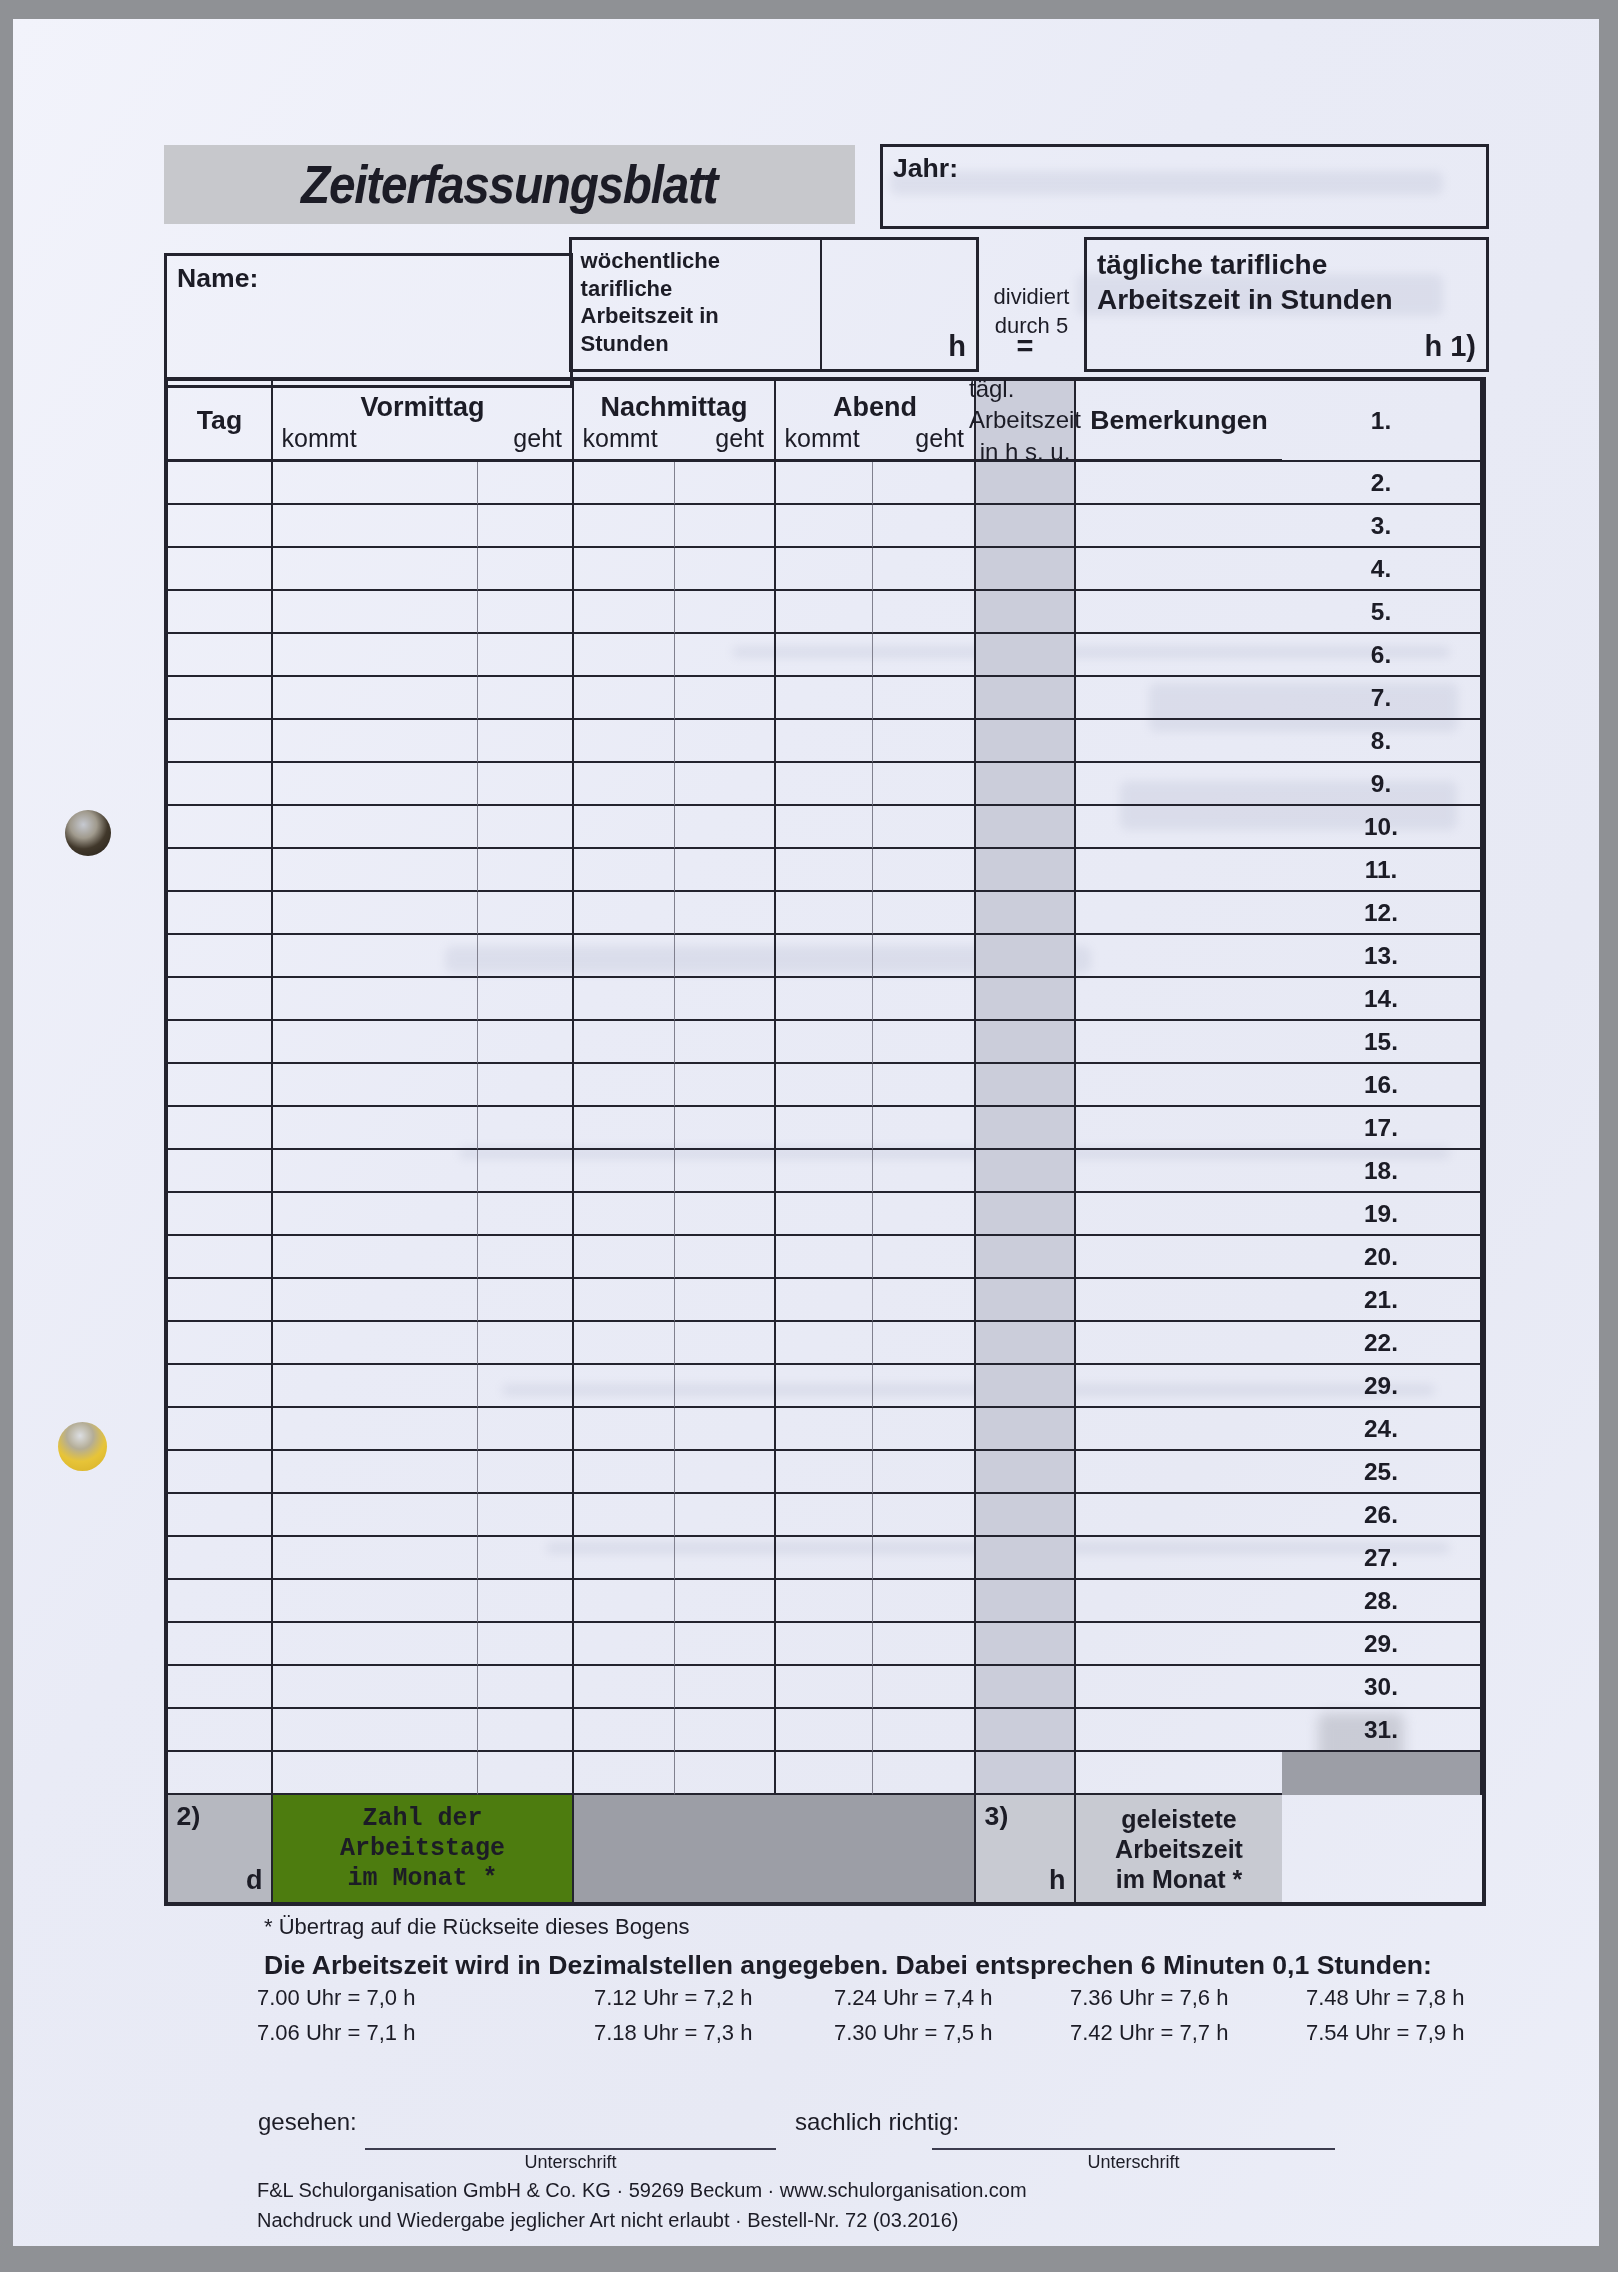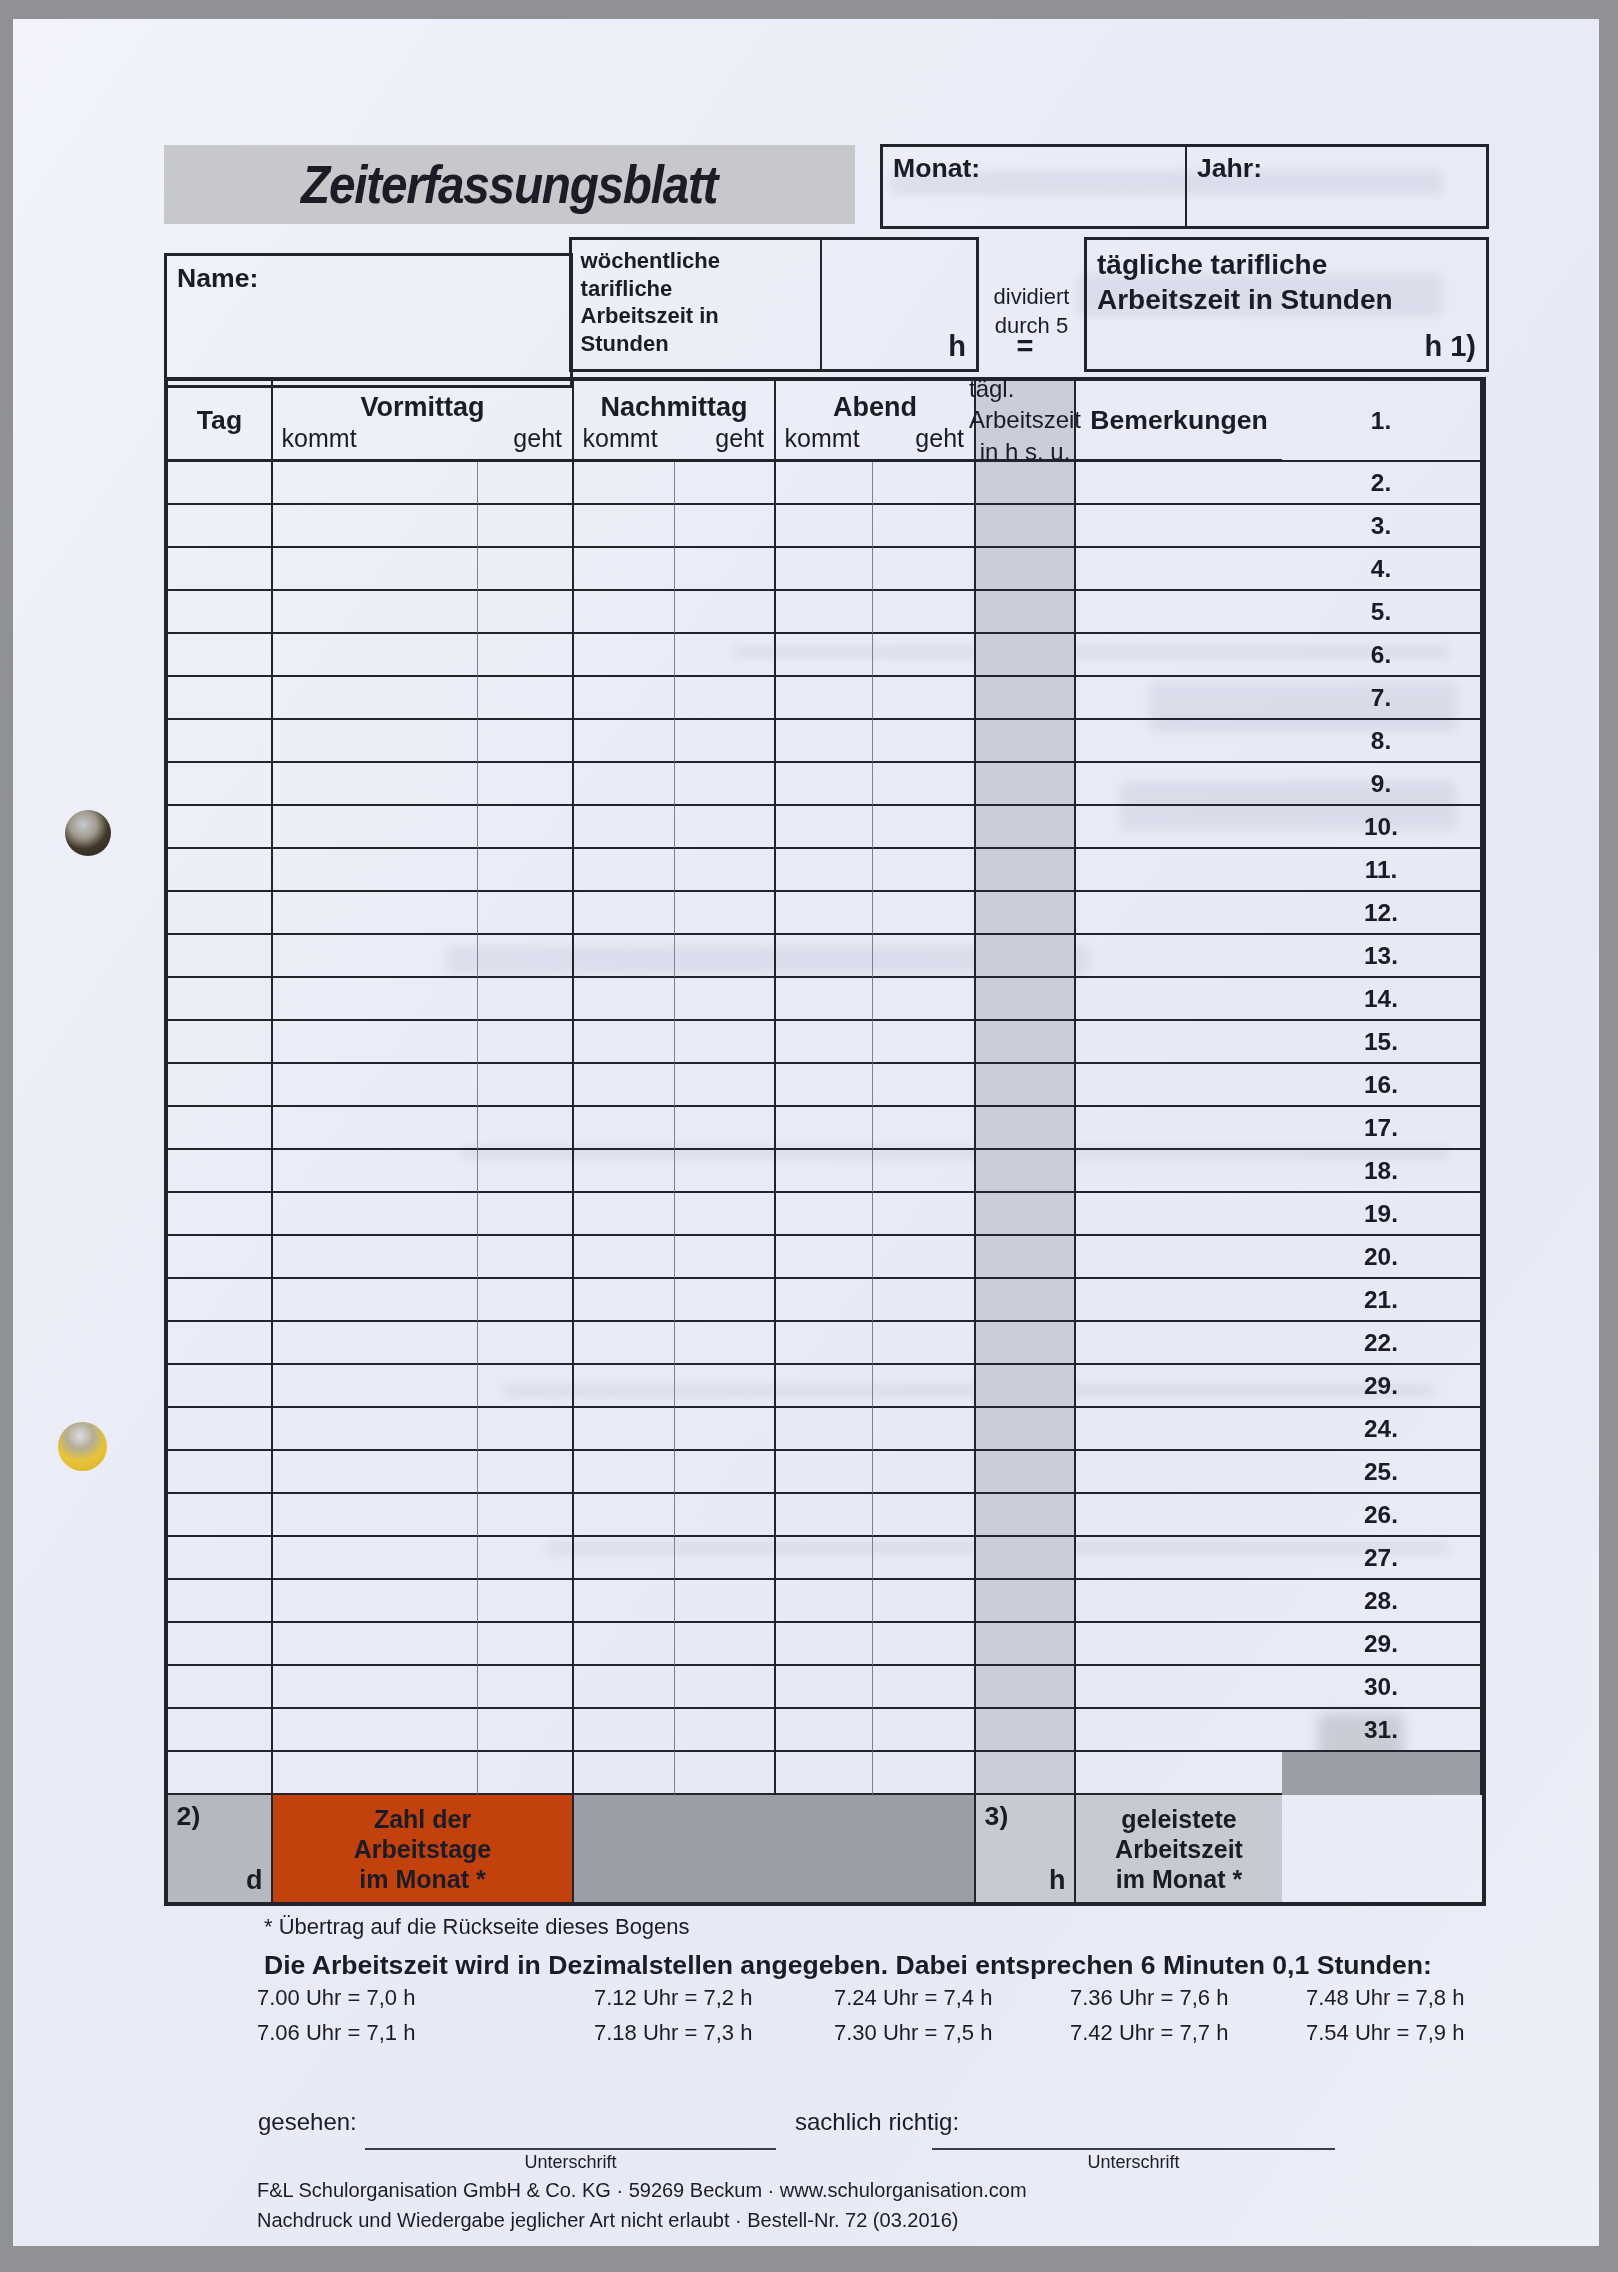--- a/index.html
+++ b/index.html
@@ -66,21 +66,21 @@
     font-size:24px;line-height:1.3;background:#cbcdda;}
   .gray-col{background:#cbcdda;}
   .day{display:flex;align-items:center;justify-content:center;font-size:24.4px;font-weight:bold;}
   
   .sum{position:relative;}
   .sum .ref{position:absolute;left:8.6px;top:5.7px;font-size:26.6px;font-weight:bold;}
   .sum .u{position:absolute;right:8.6px;bottom:5.7px;font-size:27px;font-weight:bold;}
   .sum.dark{background:#9c9ea6;}
   .sum.mid{background:#b6b8c0;}
   .sum.light{background:#c8cad2;}
-  .sum.white{background:#c2410c;}
+  .sum.white{background:#4d7c0f;font-family:Liberation Mono, monospace;}
   .sum .lines{position:absolute;inset:0;display:flex;flex-direction:column;align-items:center;
     justify-content:center;font-size:25px;font-weight:bold;line-height:1.2;text-align:center;}
   
   .note{position:absolute;left:264px;top:1914px;font-size:22px;}
   .dec-head{position:absolute;left:264px;top:1950px;font-size:26.6px;font-weight:bold;}
   .conv{position:absolute;left:257px;display:flex;font-size:22px;}
   .conv.r1{top:1985px;}
   .conv.r2{top:2020px;}
   .conv span{display:inline-block;}
   .conv span:nth-child(1){width:337px;}
@@ -112,21 +112,20 @@
   <div class="ghost smudge" style="left:1318px;top:1713px;width:86px;height:57px;"></div>
 
   <div class="hole top"></div>
   <div class="hole bottom"></div>
 
   <div class="title-bar">
     <div class="t">Zeiterfassungsblatt</div>
   </div>
 
   <div class="mj-box">
-    <div class="mj-cell month">Monat:</div>
     <div class="mj-cell year">Jahr:</div>
   </div>
 
   <div class="box name-box">
     <div class="lbl">Name:</div>
   </div>
   <div class="box weekly-box">
     <div class="wl">
       <div>wöchentliche tarifliche</div>
       <div>Arbeitszeit in Stunden</div>

